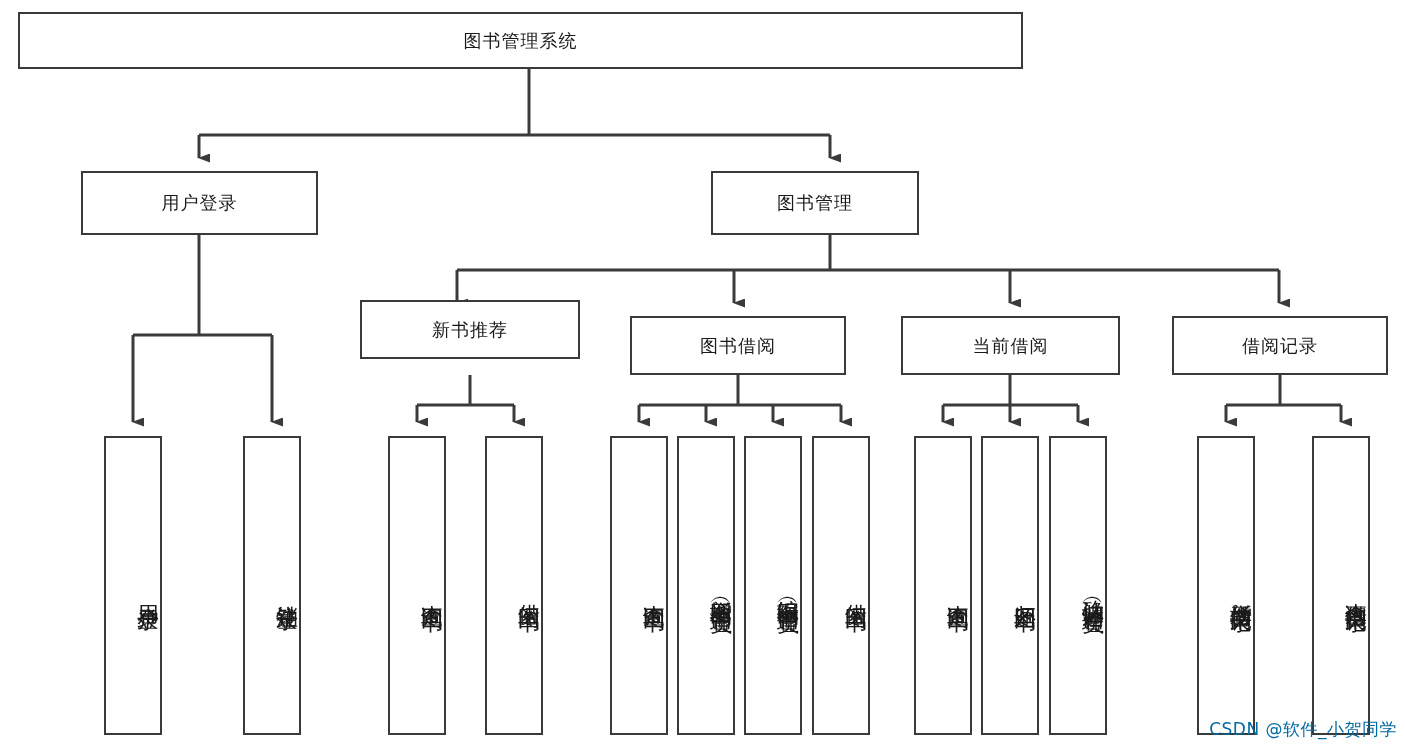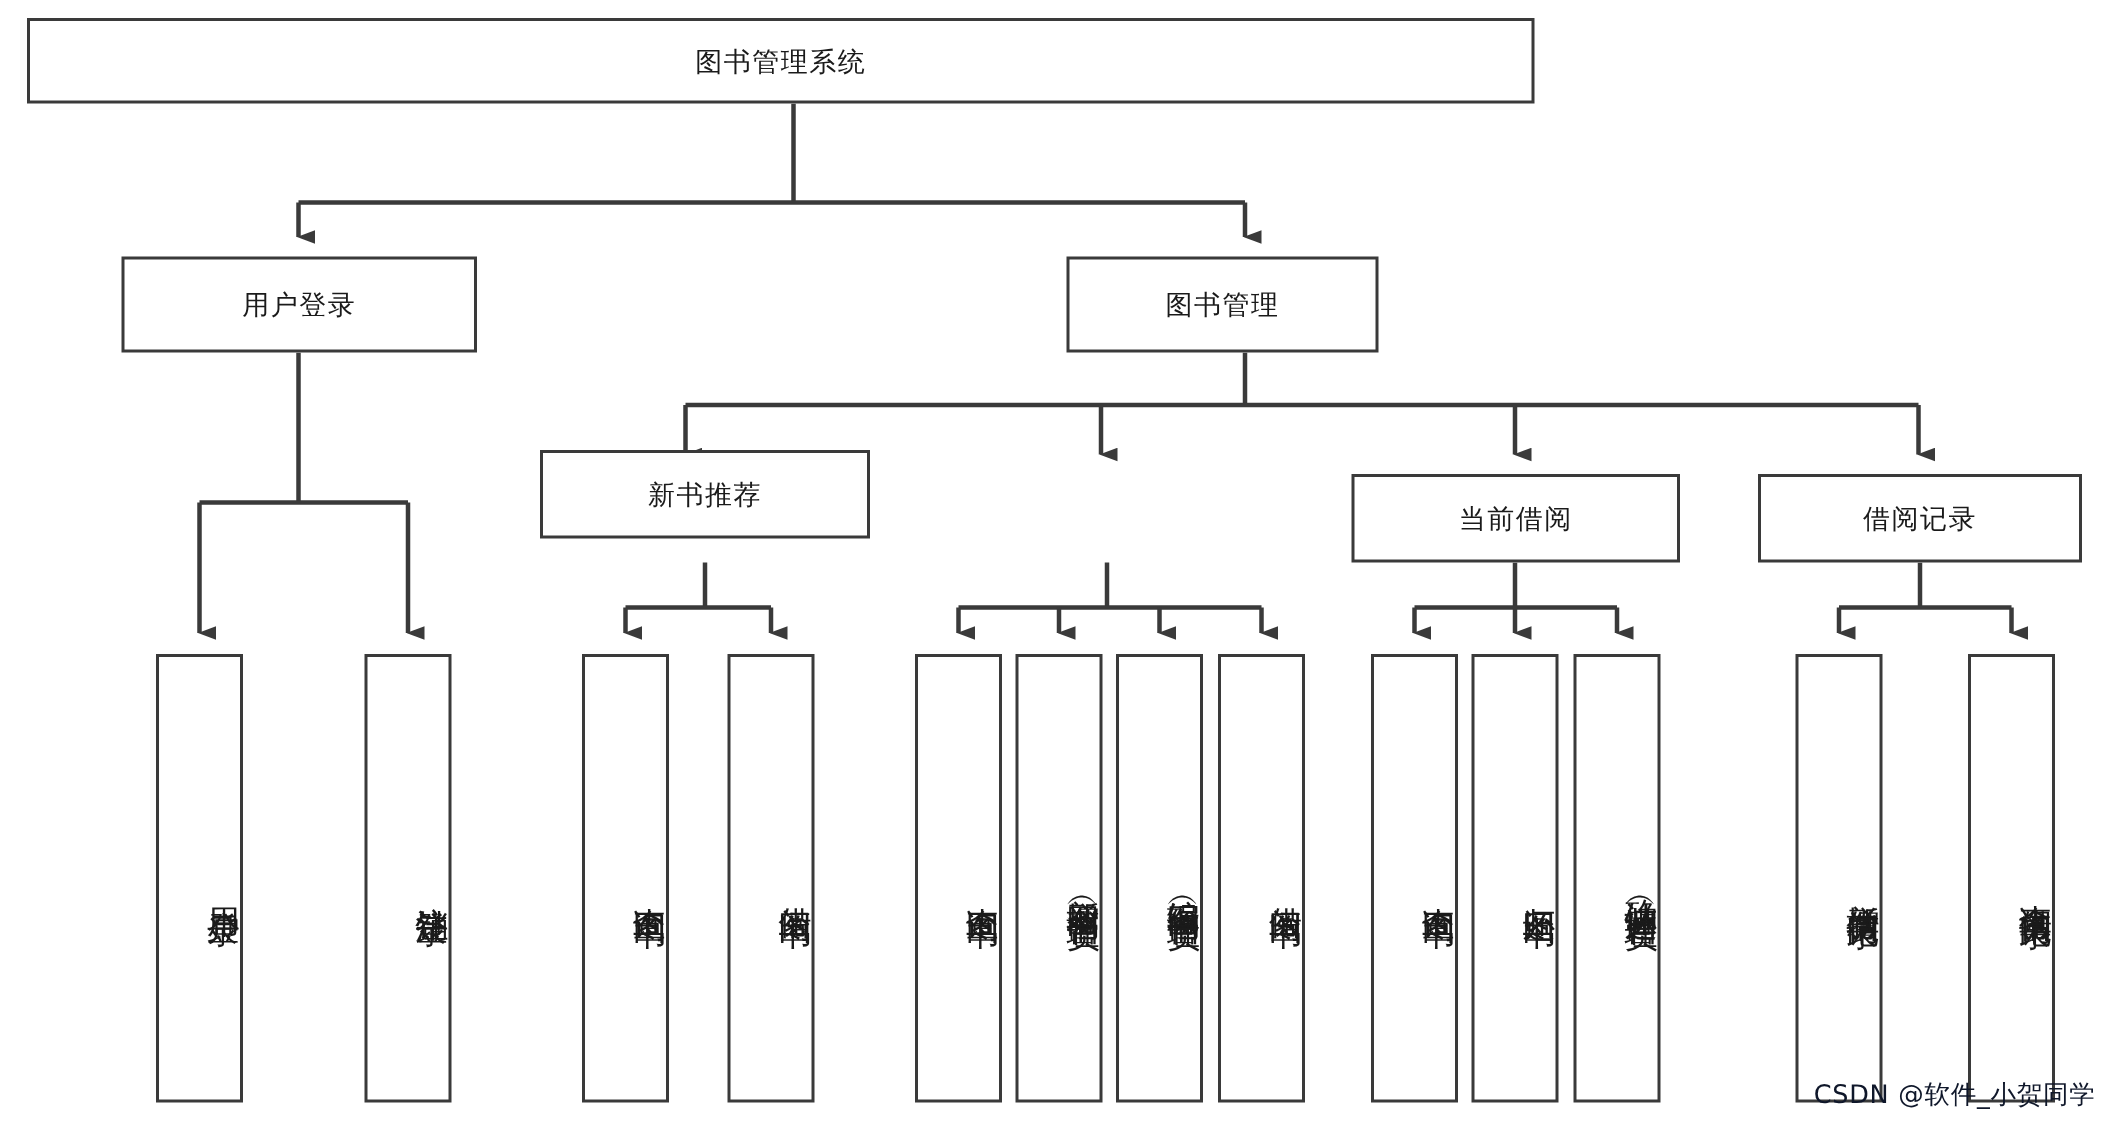--- a/index.html
+++ b/index.html
@@ -50,21 +50,21 @@
     writing-mode: vertical-rl;
     text-orientation: upright;
     display: block;
     white-space: normal;
   }
   #watermark {
     position: absolute;
     right: 8px;
     bottom: 6px;
     font-size: 17px;
-    color: #0f172a;
+    color: #0369a1;
     letter-spacing: 0.5px;
     white-space: nowrap;
     font-family: "DejaVu Sans", "Liberation Sans", sans-serif;
   }
 </style>
 </head>
 <body>
 
 <div id="canvas">
 
@@ -125,20 +125,23 @@
   <div class="node horiz" style="left:81px; top:171px; width:237px; height:64px;">
     <span>用户登录</span>
   </div>
   <div class="node horiz" style="left:711px; top:171px; width:208px; height:64px;">
     <span>图书管理</span>
   </div>
 
   <div class="node horiz" style="left:360px; top:300px; width:220px; height:59px;">
     <span>新书推荐</span>
   </div>
+  <div class="node horiz" style="left:630px; top:316px; width:216px; height:59px;">
+    <span>图书借阅</span>
+  </div>
   <div class="node horiz" style="left:901px; top:316px; width:219px; height:59px;">
     <span>当前借阅</span>
   </div>
   <div class="node horiz" style="left:1172px; top:316px; width:216px; height:59px;">
     <span>借阅记录</span>
   </div>
 
   <div class="node vert" style="left:104px; top:436px; width:58px; height:299px;">
     <span class="vtext">用户登录</span>
   </div>

